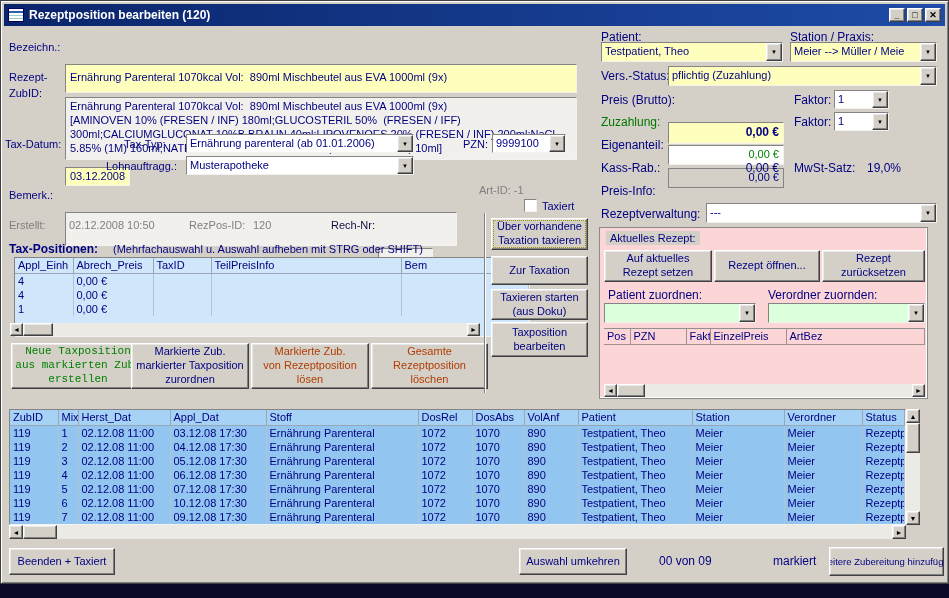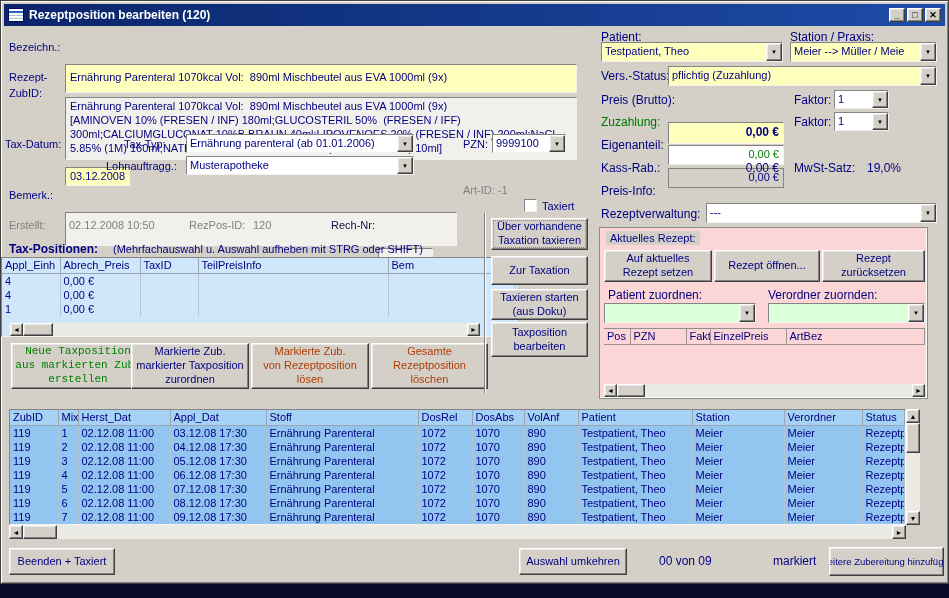--- a/index.html
+++ b/index.html
@@ -114,35 +114,35 @@
   <span class="lbl" style="left:105px;top:159px;">Lohnauftragg.:</span>
   <div class="combo" style="left:185px;top:155px;width:228px;height:19px;">
     <i class="ctext">Musterapotheke</i>
     <span class="cbtn">
         <i>▼</i>
       </span>
   </div>
 
   <span class="lbl" style="left:8px;top:188px;">Bemerk.:</span>
   <div class="field" style="left:64px;top:178px;width:392px;height:34px;background:#f2f0ec;"></div>
-  <span class="lbl gray" style="left:462px;top:183px;"><span>Art-ID:</span>&nbsp;<span>-1</span></span>
+  <span class="lbl gray" style="left:478px;top:183px;"><span>Art-ID:</span>&nbsp;<span>-1</span></span>
 
   <span class="checkbox" style="left:523px;top:198px;"></span>
   <span class="lbl" style="left:541px;top:199px;">Taxiert</span>
 
   <span class="lbl gray" style="left:8px;top:218px;">Erstellt:</span>
   <span class="lbl gray" style="left:68px;top:218px;">02.12.2008 10:50</span>
   <span class="lbl gray" style="left:188px;top:218px;">RezPos-ID:</span>
   <span class="lbl gray" style="left:252px;top:218px;">120</span>
   <span class="lbl" style="left:330px;top:218px;color:#101040;">Rech-Nr:</span>
   <div class="field" style="left:377px;top:214px;width:55px;height:18px;background:#f2f0ec;"></div>
 
   <span class="lbl bold big" style="left:8px;top:241px;">Tax-Positionen:</span>
   <span class="lbl" style="left:112px;top:242px;">(Mehrfachauswahl u. Auswahl aufheben mit STRG oder SHIFT)</span>
-  <div class="tblwrap bluelight" style="left:0;top:256px;width:516px;height:80px;">
+  <div class="tblwrap bluelight" style="left:13px;top:256px;width:516px;height:80px;">
     <table>
         <colgroup>
           <col style="width: 58px;">
           <col style="width: 80px;">
           <col style="width: 58px;">
           <col style="width: 190px;">
           <col>
         </colgroup>
         <thead>
           <tr>
@@ -425,21 +425,21 @@
             <td>890</td>
             <td>Testpatient, Theo</td>
             <td>Meier</td>
             <td>Meier</td>
             <td>Rezeptp</td>
           </tr>
           <tr>
             <td>119</td>
             <td>6</td>
             <td>02.12.08 11:00</td>
-            <td>08.12.08 17:30</td>
+            <td>10.12.08 17:30</td>
             <td>Ernährung Parenteral</td>
             <td>1072</td>
             <td>1070</td>
             <td>890</td>
             <td>Testpatient, Theo</td>
             <td>Meier</td>
             <td>Meier</td>
             <td>Rezeptp</td>
           </tr>
           <tr>

